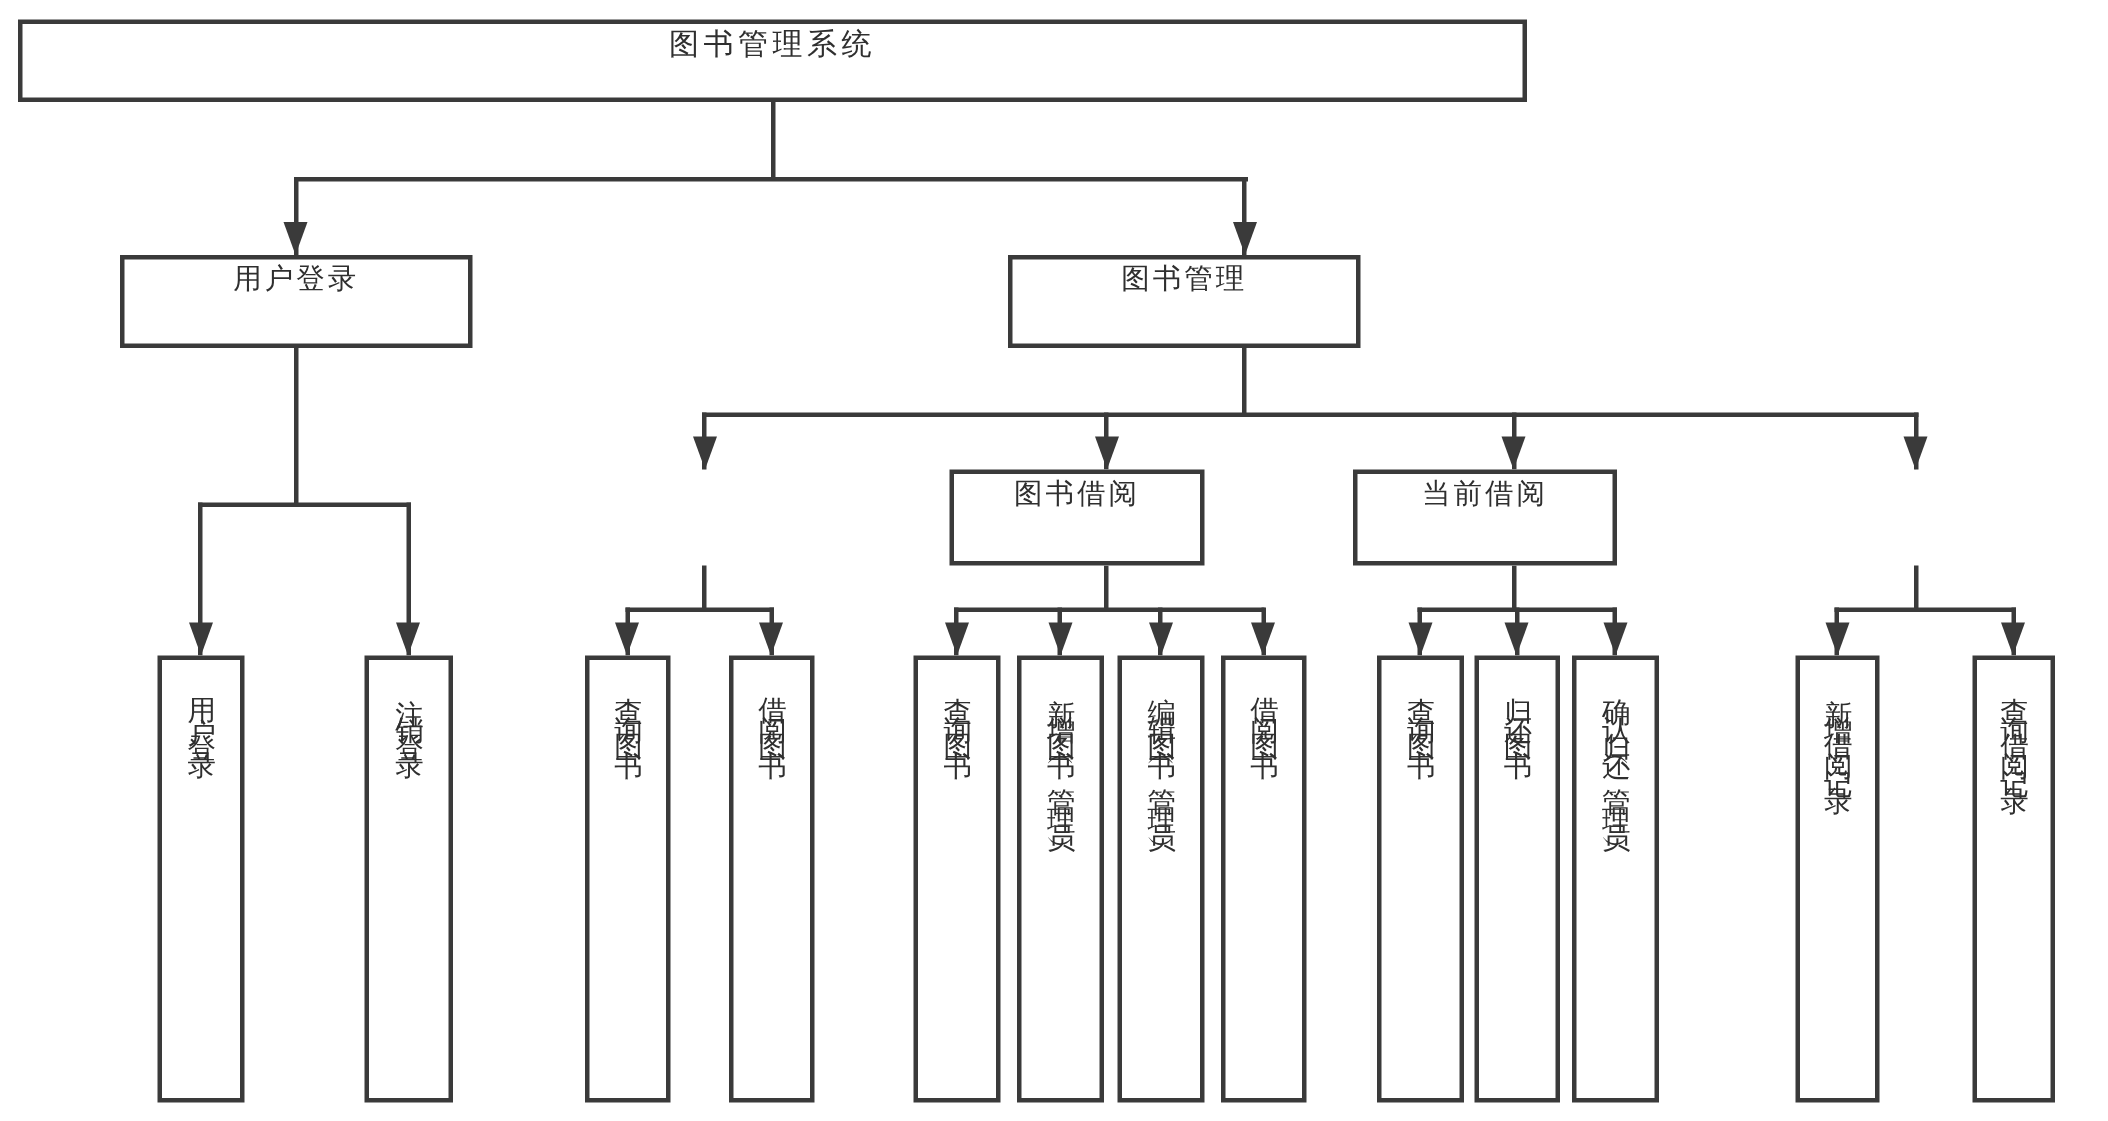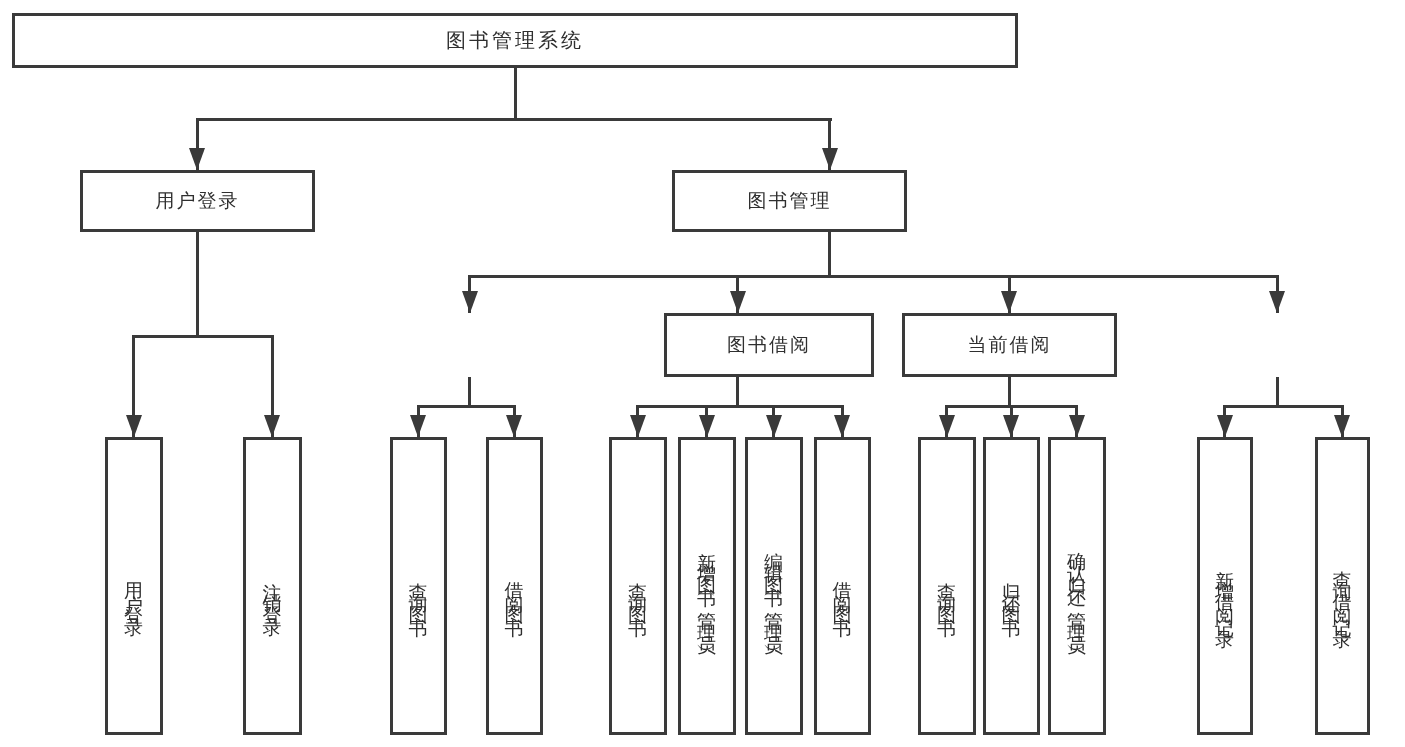--- a/index.html
+++ b/index.html
@@ -5,21 +5,21 @@
   html,body { margin:0; padding:0; background:#ffffff; }
   .canvas {
     position:relative; width:1405px; height:747px;
     background:#ffffff; overflow:hidden;
     font-family:"Liberation Sans", sans-serif;
     color:#2f2f2f;
   }
   .node {
     position:absolute; box-sizing:border-box;
     background:#ffffff; border:3px solid #3a3a3a;
-    display:flex; align-items:center; justify-content:center;
+    display:flex; align-items:flex-start; justify-content:center;
     z-index:2;
   }
   .node.h span { font-size:19px; letter-spacing:2px; white-space:nowrap; }
   .node.root span { font-size:20px; letter-spacing:3px; }
   .node.v span {
     writing-mode:vertical-lr; text-orientation:mixed;
     font-size:19px; letter-spacing:12px; line-height:1;
     padding-top:10px;
   }
   .line { position:absolute; background:#3a3a3a; z-index:1; }
@@ -105,24 +105,24 @@
     <span>图书管理系统</span>
   </div>
 
   <div class="node h" style="left:80px;top:170px;width:235px;height:62px">
     <span>用户登录</span>
   </div>
   <div class="node h" style="left:672px;top:170px;width:235px;height:62px">
     <span>图书管理</span>
   </div>
 
-  <div class="node h" style="left:664px;top:313px;width:210px;height:64px">
+  <div class="node h" style="left:633px;top:313px;width:170px;height:64px">
     <span>图书借阅</span>
   </div>
-  <div class="node h" style="left:902px;top:313px;width:215px;height:64px">
+  <div class="node h" style="left:902px;top:313px;width:176px;height:64px">
     <span>当前借阅</span>
   </div>
 
   <div class="node v" style="left:105px;top:437px;width:58px;height:298px">
     <span>用户登录</span>
   </div>
   <div class="node v" style="left:243px;top:437px;width:59px;height:298px">
     <span>注销登录</span>
   </div>
 

